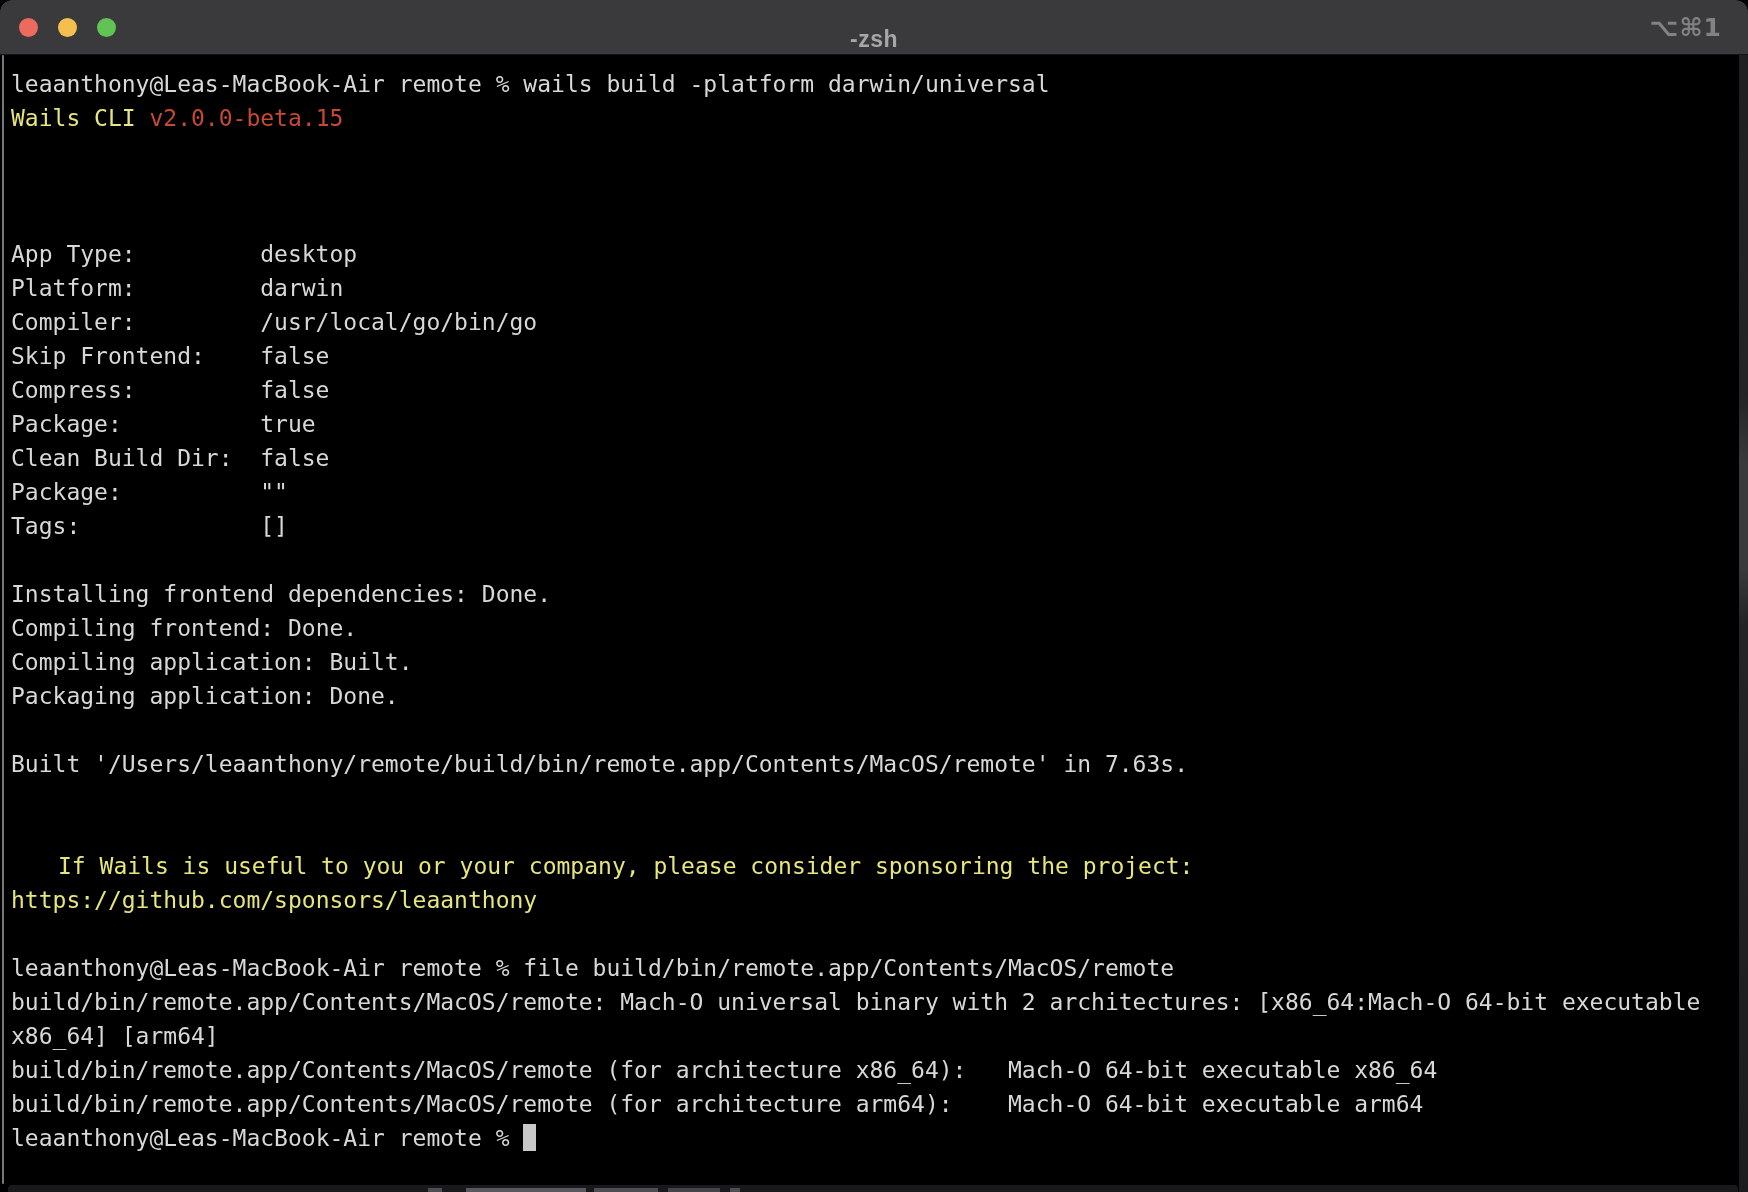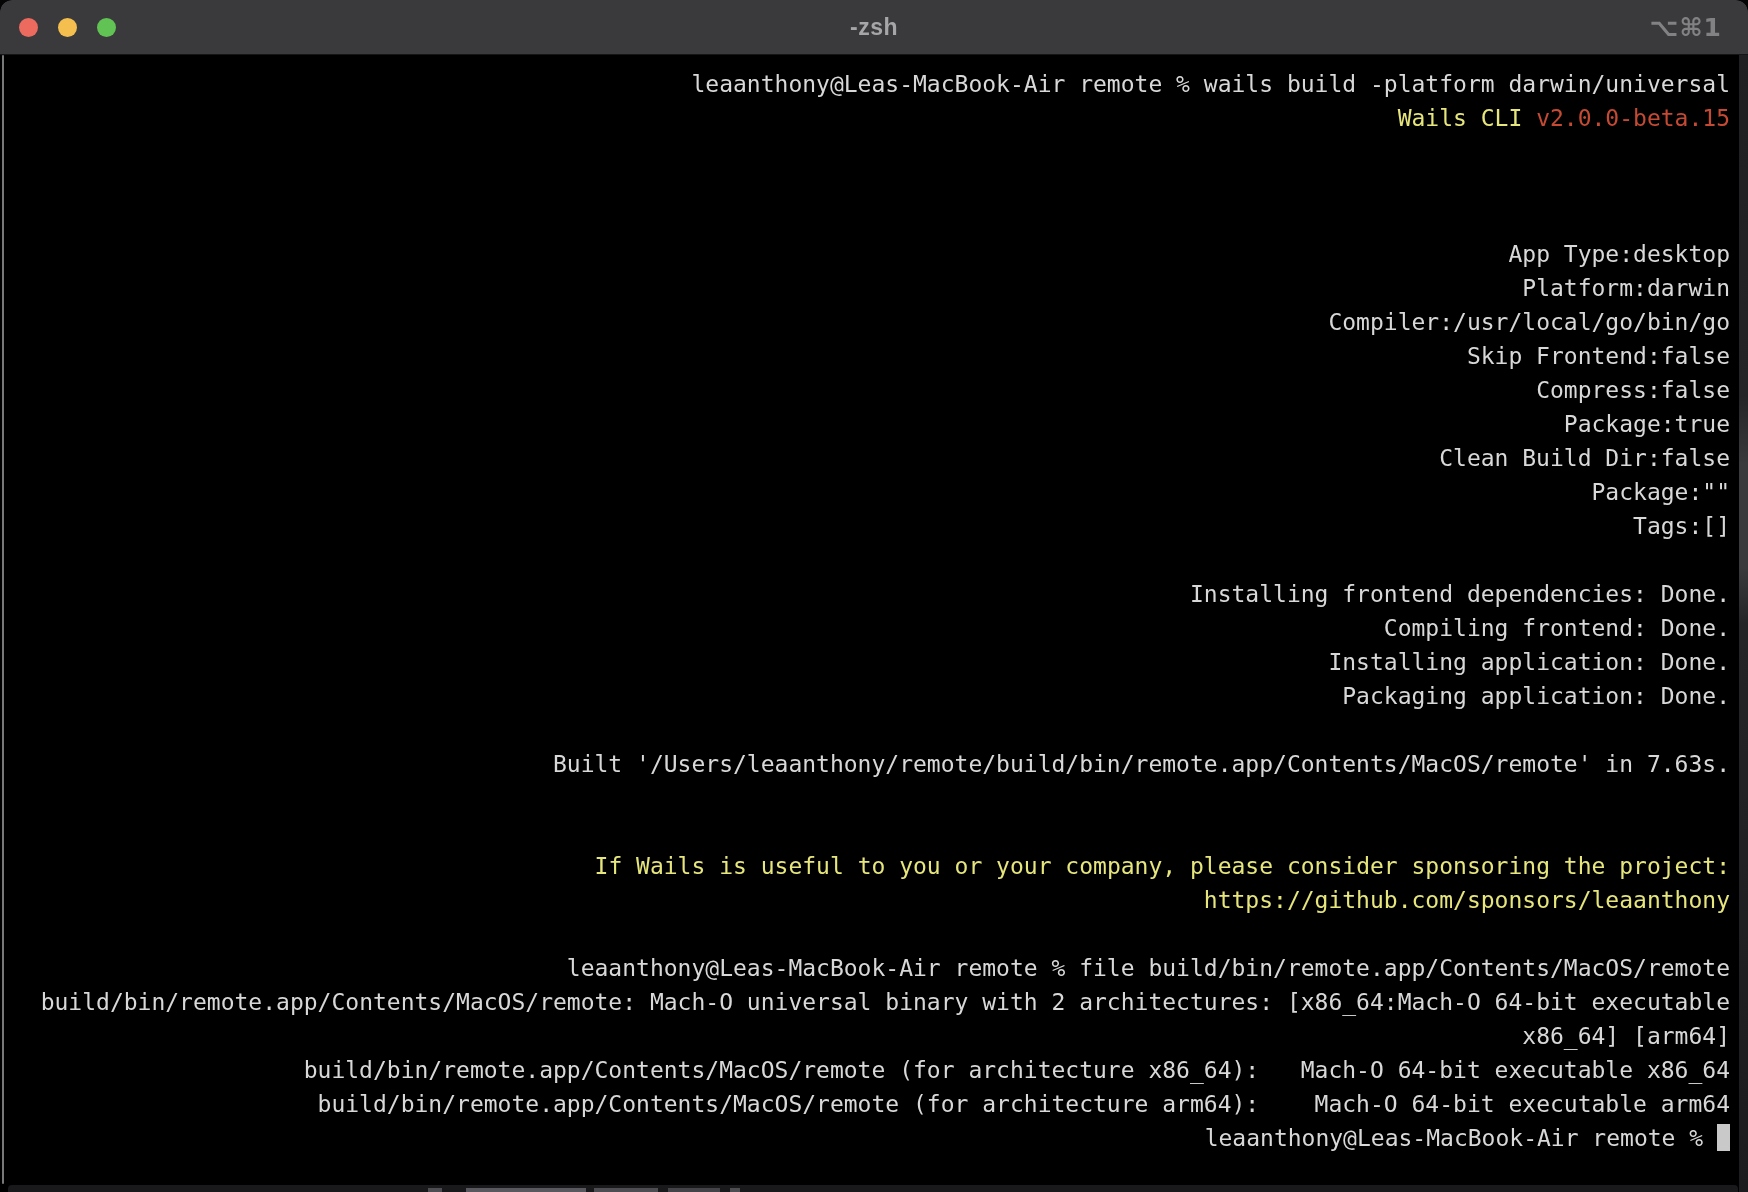--- a/index.html
+++ b/index.html
@@ -39,21 +39,21 @@
   }
   .tl-dot {
     width: 19px; height: 19px;
     border-radius: 50%;
     border: none;
     padding: 0;
     cursor: default;
   }
   .window-title {
     position: absolute;
-    left: 0; right: 0; top: 0;
+    left: 0; right: 0; top: 12px;
     height: 62px;
     line-height: 54px;
     text-align: center;
     font-family: "Liberation Sans", "DejaVu Sans", sans-serif;
     font-weight: bold;
     font-size: 23px;
     color: #a6a6a8;
     letter-spacing: 0.5px;
     pointer-events: none;
   }
@@ -70,21 +70,20 @@
   }
   
   .screen {
     position: absolute;
     top: 55px; left: 0; right: 9px; bottom: 0;
     background: #000000;
     padding: 12px 9px 0 11px;
     font-size: 23px;
     color: #d8d8d8;
     cursor: text;
-    text-align: right;
   }
   .tline {
     height: 34px;
     line-height: 34px;
     white-space: pre;
   }
   .tlabel {
     display: inline-block;
     width: 18ch;
   }
@@ -158,21 +157,21 @@
       <div class="tline"><span class="tlabel">Compiler:</span><span>/usr/local/go/bin/go</span></div>
       <div class="tline"><span class="tlabel">Skip Frontend:</span><span>false</span></div>
       <div class="tline"><span class="tlabel">Compress:</span><span>false</span></div>
       <div class="tline"><span class="tlabel">Package:</span><span>true</span></div>
       <div class="tline"><span class="tlabel">Clean Build Dir:</span><span>false</span></div>
       <div class="tline"><span class="tlabel">Package:</span><span>""</span></div>
       <div class="tline"><span class="tlabel">Tags:</span><span>[]</span></div>
       <div class="tline"></div>
       <div class="tline"><span>Installing frontend dependencies: Done.</span></div>
       <div class="tline"><span>Compiling frontend: Done.</span></div>
-      <div class="tline"><span>Installing application: Done.</span></div>
+      <div class="tline"><span>Compiling application: Built.</span></div>
       <div class="tline"><span>Packaging application: Done.</span></div>
       <div class="tline"></div>
       <div class="tline"><span>Built '/Users/leaanthony/remote/build/bin/remote.app/Contents/MacOS/remote' in 7.63s.</span></div>
       <div class="tline"></div>
       <div class="tline"></div>
       <div class="tline"><span style="color: rgb(230, 230, 124); margin-left: 47px;">If Wails is useful to you or your company, please consider sponsoring the project:</span></div>
       <div class="tline"><span style="color: rgb(230, 230, 124); margin-top: 28px;">https://github.com/sponsors/leaanthony</span></div>
       <div class="tline"></div>
       <div class="tline"><span>leaanthony@Leas-MacBook-Air remote % file build/bin/remote.app/Contents/MacOS/remote</span></div>
       <div class="tline"><span>build/bin/remote.app/Contents/MacOS/remote: Mach-O universal binary with 2 architectures: [x86_64:Mach-O 64-bit executable</span></div>

